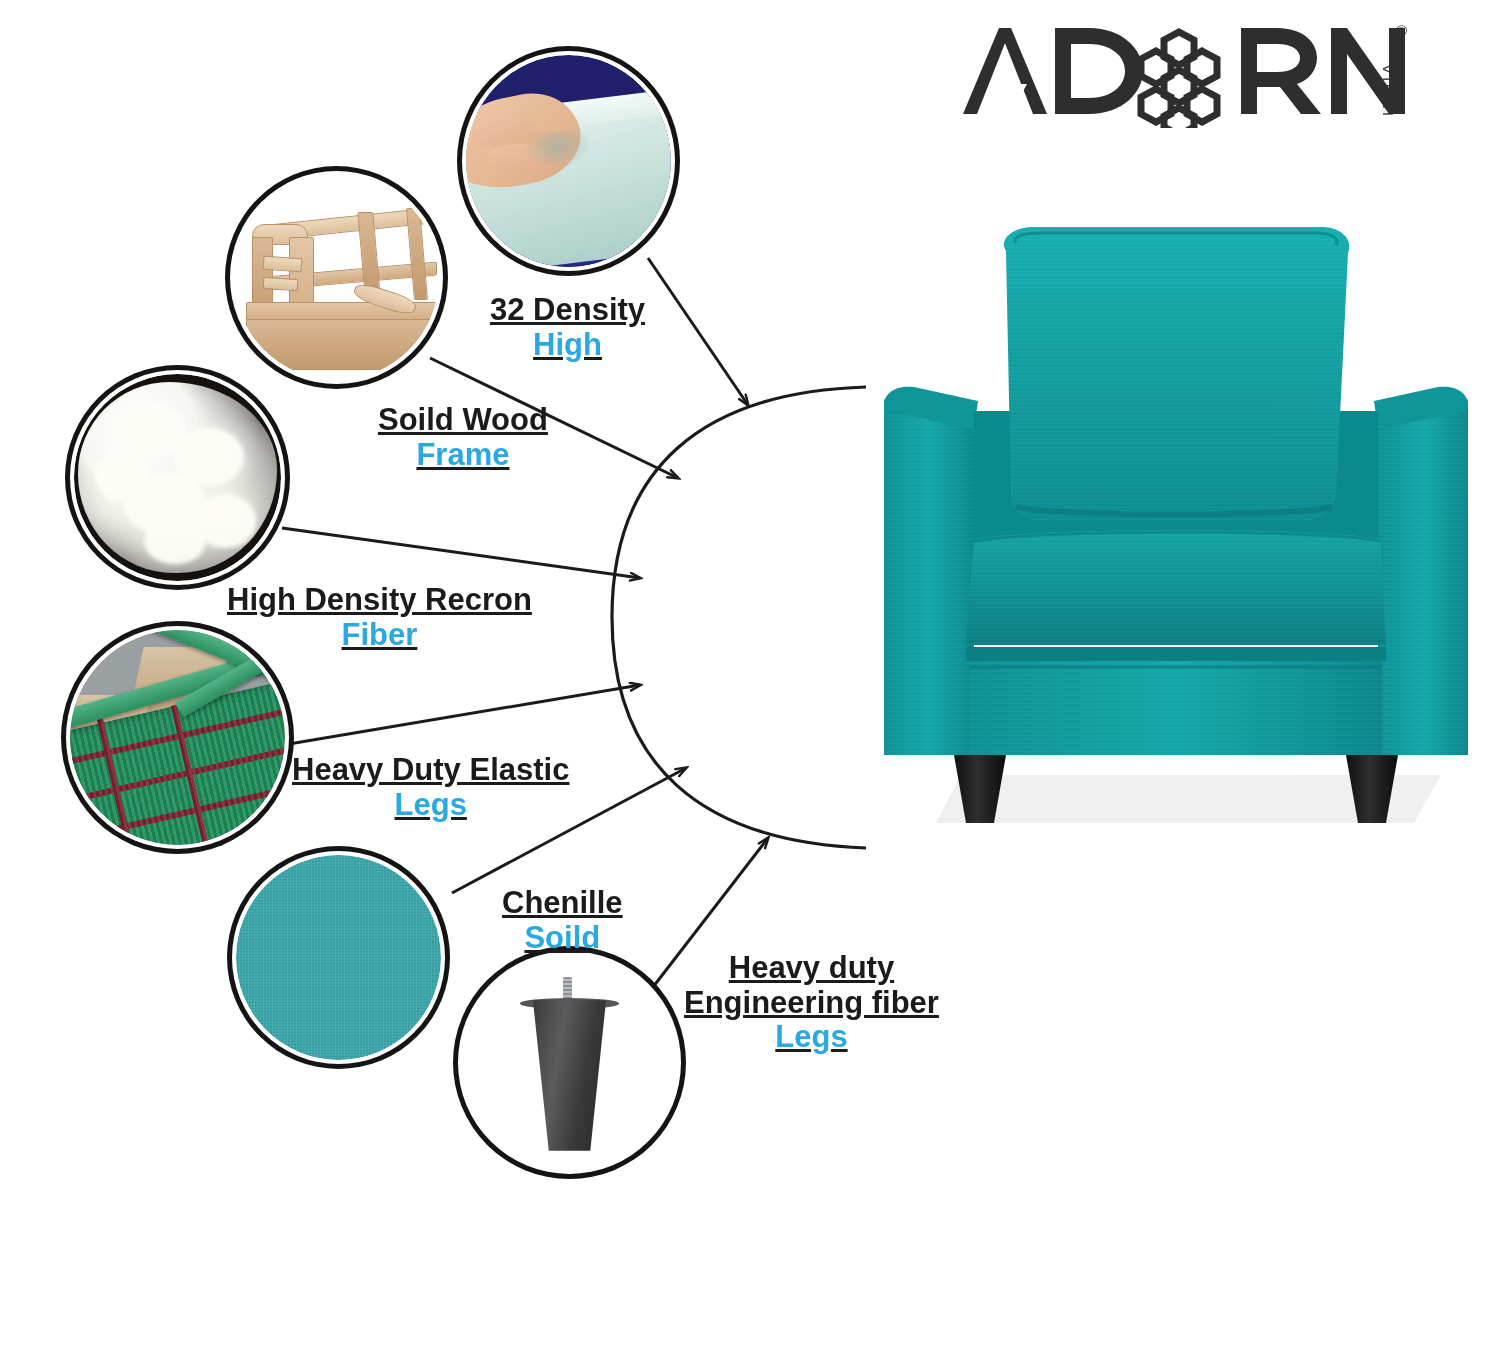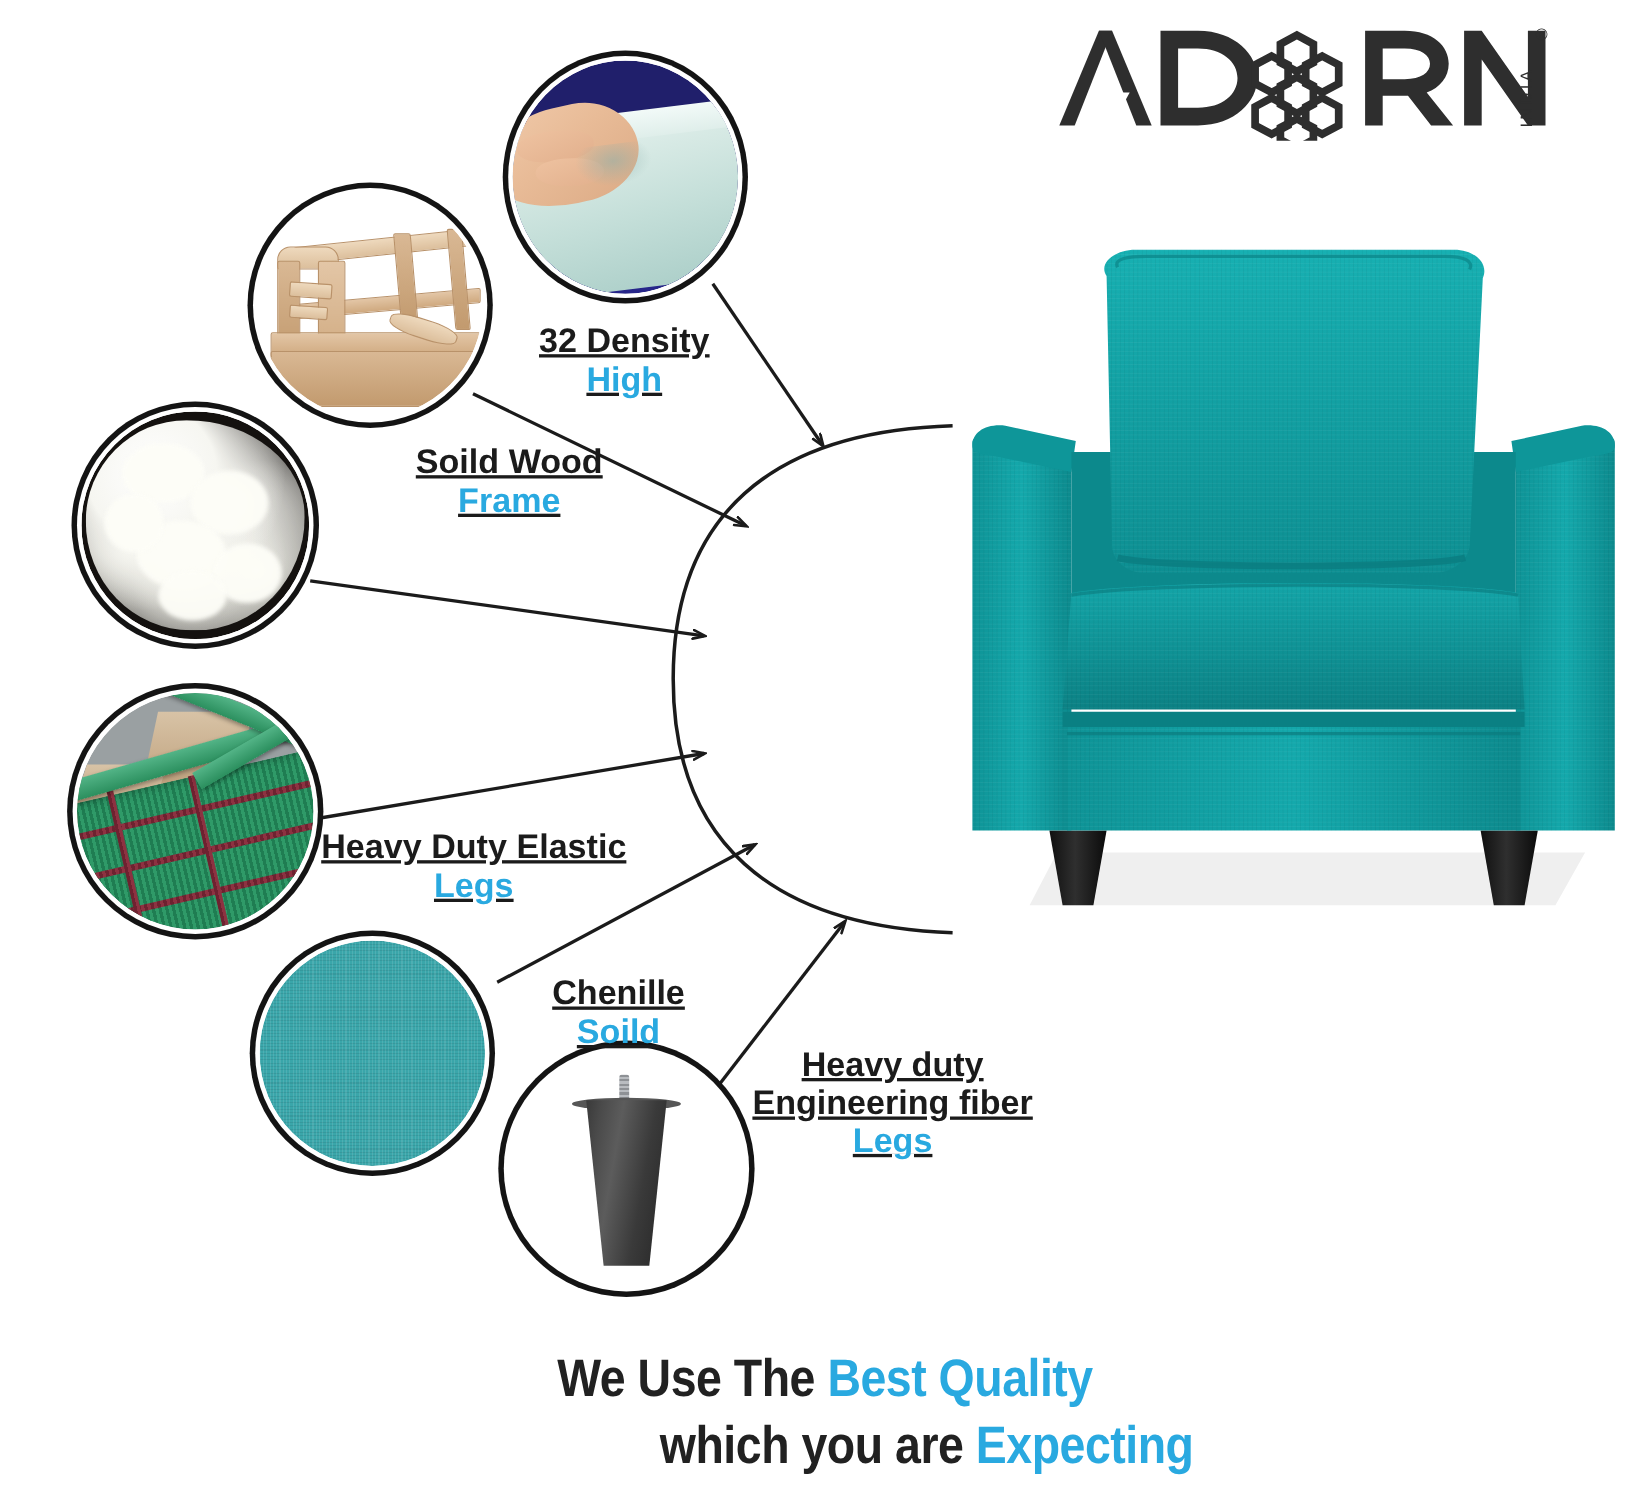--- a/index.html
+++ b/index.html
@@ -250,20 +250,24 @@
   <div class="lab l-foam ta-c">
     <span class="r1">32 Density</span>
     <span class="r2 b">High</span>
   </div>
 
   <div class="lab l-frame ta-c">
     <span class="r1">Soild Wood</span>
     <span class="r2 b">Frame</span>
   </div>
 
+  <div class="lab l-fiber ta-c">
+    <span class="r1">High Density Recron</span>
+    <span class="r2 b">Fiber</span>
+  </div>
 
   <div class="lab l-belt ta-c">
     <span class="r1">Heavy Duty Elastic</span>
     <span class="r2 b">Legs</span>
   </div>
 
   <div class="lab l-fabric ta-c">
     <span class="r1">Chenille</span>
     <span class="r2 b">Soild</span>
   </div>
@@ -328,18 +332,14 @@
       <path d="M108 324 C180 312 452 312 514 324 L520 430 L100 430 Z" fill="url(#weave)"></path>
       <path d="M108 326 C180 314 452 314 514 326" fill="none" stroke="#0a7a7d" stroke-width="3" opacity=".6"></path>
 
       <path d="M100 432 L520 432 L520 446 L100 446 Z" fill="#0a8083"></path>
       <path d="M104 446 L516 446 L516 540 L104 540 Z" fill="url(#tealA)"></path>
       <path d="M104 446 L516 446 L516 540 L104 540 Z" fill="url(#weave)"></path>
       <path d="M104 452 L516 452" stroke="#0a7b7e" stroke-width="3" opacity=".7" fill="none"></path>
     </svg>
   </div>
 
-  <div class="tag">
-    <div class="line l1"><span>We Use The </span><span class="hl">Best Quality</span></div>
-    <div class="line l2"><span>which you are </span><span class="hl">Expecting</span></div>
-  </div>
 
 </div>
 
 </body></html>

